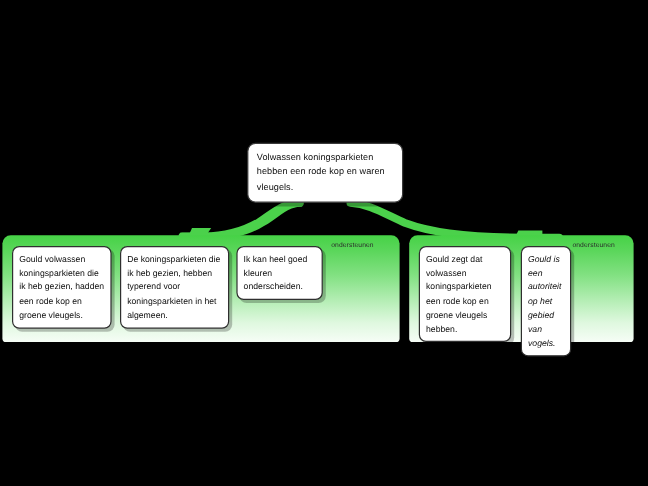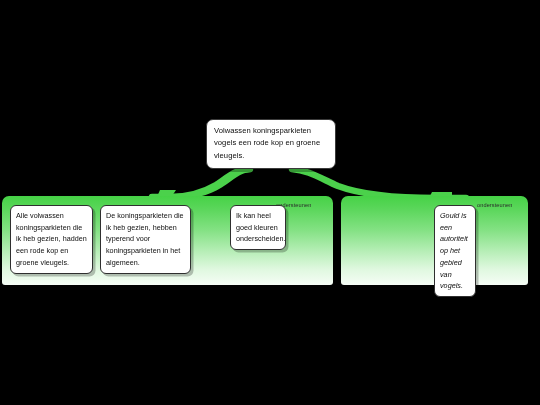--- a/index.html
+++ b/index.html
@@ -88,21 +88,21 @@
     font-size: 7.2px;
     line-height: 1.63;
     color: #0d0d0d;
     letter-spacing: 0.02px;
     white-space: pre-line;
   }
 
   
   #reason-0 { left: 10px;  top: 205px; width: 83px;  }
   #reason-1 { left: 100px; top: 205px; width: 91px;  }
-  #reason-2 { left: 197px; top: 205px; width: 56px; margin-left: 33px;  }
+  #reason-2 { left: 197px; top: 205px; width: 72px;  }
   
   #reason-3 { left: 349px; top: 205px; width: 77px;  }
   #reason-4 { left: 434px; top: 205px; width: 42px; font-style: italic;  }
 
   
   #connectors {
     position: absolute;
     left: 0; top: 0;
     width: 540px; height: 405px;
     z-index: 10;
@@ -128,41 +128,44 @@
 
     <path d="M 250 169 C 236 169, 228 177, 216 185 C 204 192, 190 197, 170 197 L 152 197" fill="none" stroke="#4bd14b" stroke-width="6.5" stroke-linecap="round"></path>
 
     <path d="M 292 169 C 308 170, 320 178, 338 186 C 362 195, 400 198, 436 198 L 466 198" fill="none" stroke="#4bd14b" stroke-width="6.5" stroke-linecap="round"></path>
 
     <path d="M 160 190 L 176 190 L 170 199 L 156 199 Z" fill="#4bd14b"></path>
     <path d="M 432 192 L 452 192 L 452 200 L 428 200 Z" fill="#4bd14b"></path>
   </svg>
 
   <div class="claim-box">
-    <div class="claim-text">Volwassen koningsparkieten vogels een rode kop en groene vleugels.</div>
+    <div class="claim-text">Volwassen koningsparkieten hebben een rode kop en waren vleugels.</div>
   </div>
 
   <div class="group-panel" id="panel-left">
     <div class="group-label" id="label-left">ondersteunen</div>
   </div>
 
   <div class="reason-box" id="reason-0">
-    <div class="reason-text">Alle volwassen koningsparkieten die ik heb gezien, hadden een rode kop en groene vleugels.</div>
+    <div class="reason-text">Gould volwassen koningsparkieten die ik heb gezien, hadden een rode kop en groene vleugels.</div>
   </div>
 
   <div class="reason-box" id="reason-1">
     <div class="reason-text">De koningsparkieten die ik heb gezien, hebben typerend voor koningsparkieten in het algemeen.</div>
   </div>
 
   <div class="reason-box" id="reason-2">
     <div class="reason-text">Ik kan heel goed kleuren onderscheiden.</div>
   </div>
 
   <div class="group-panel" id="panel-right">
     <div class="group-label" id="label-right">ondersteunen</div>
   </div>
 
+  <div class="reason-box" id="reason-3">
+    <div class="reason-text">Gould zegt dat volwassen koningsparkieten een rode kop en groene vleugels hebben.</div>
+  </div>
 
   <div class="reason-box" id="reason-4">
     <div class="reason-text">Gould is een autoriteit op het gebied van vogels.</div>
   </div>
 
 </div>
 
 </body></html>

